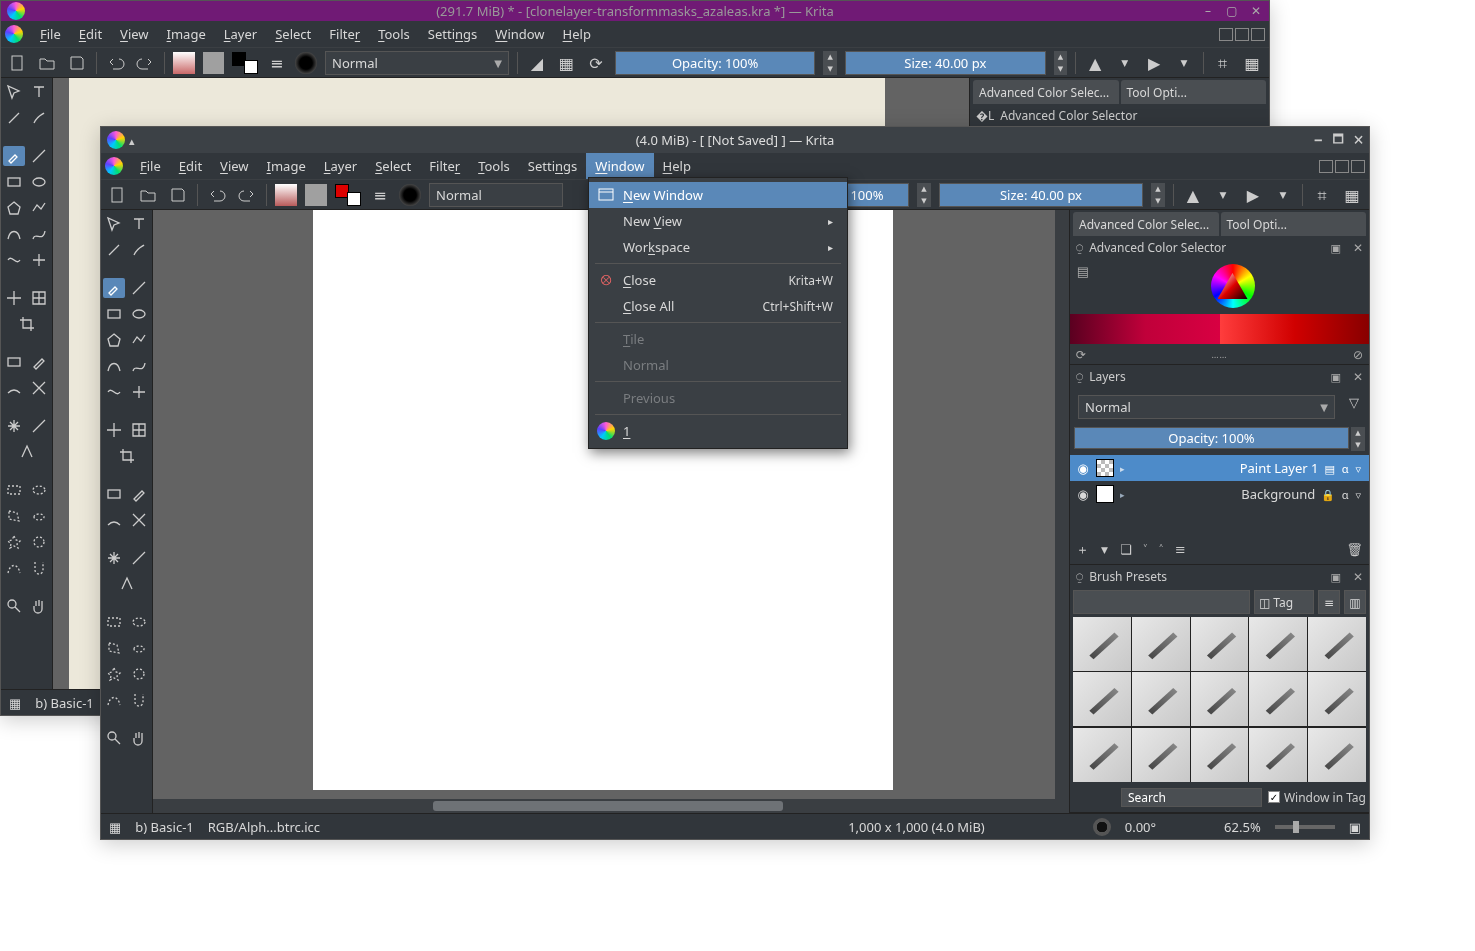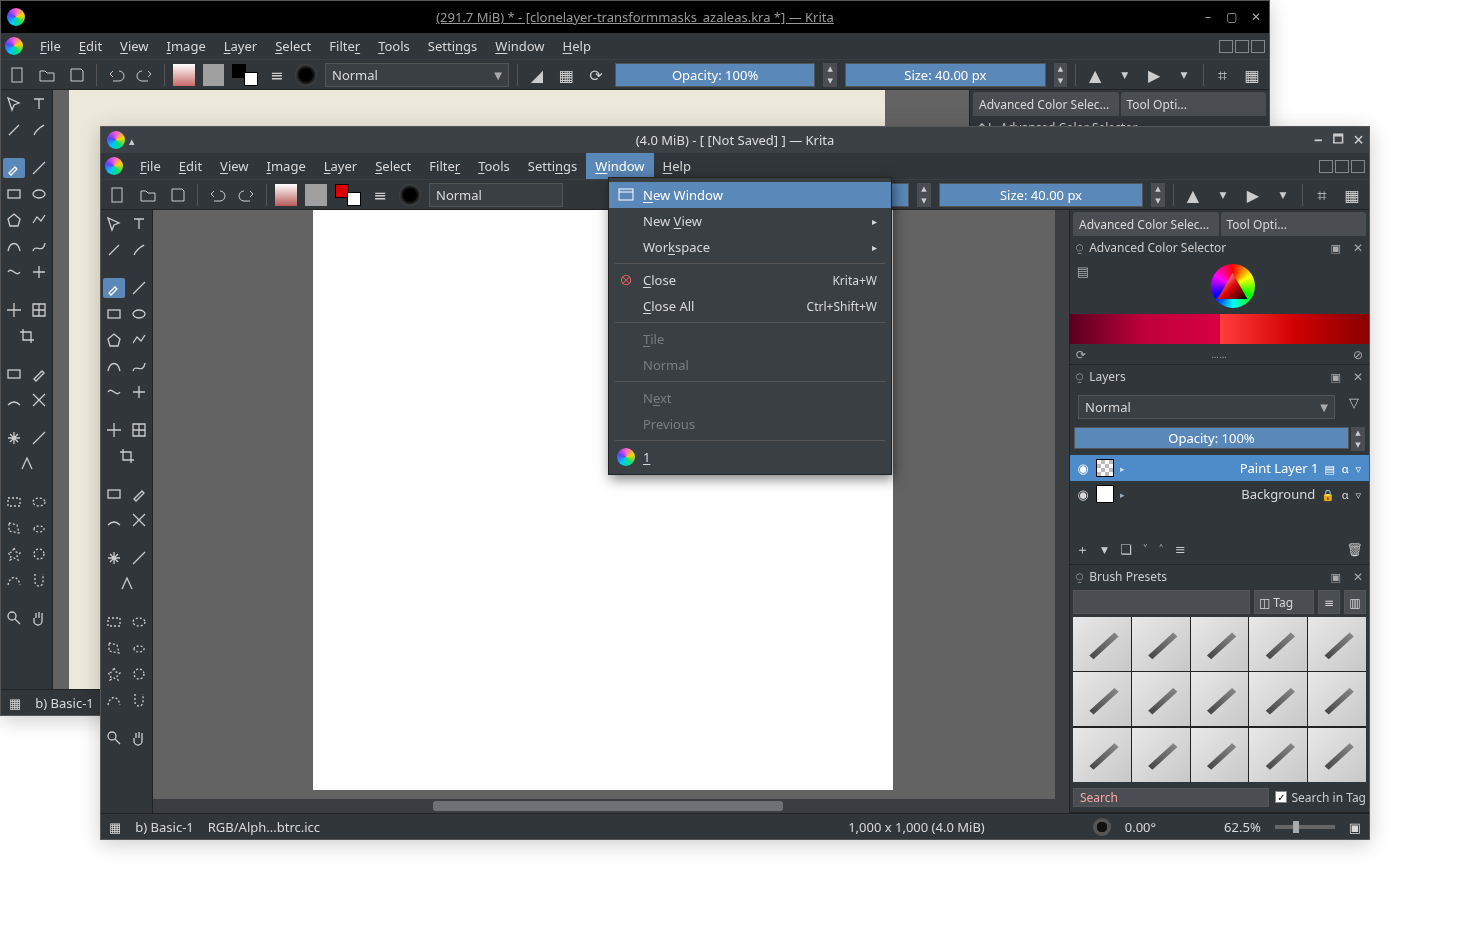--- a/index.html
+++ b/index.html
@@ -14,21 +14,21 @@
     --accent:#5a88b8;
     --accent-bright:#4d8bc9;
     --border:#222;
   }
   *{box-sizing:border-box;font-family:"Noto Sans","DejaVu Sans",Arial,sans-serif;}
   body{margin:0;background:#fff;width:1475px;height:951px;position:relative;overflow:hidden;}
   
   
   .win{position:absolute;border:1px solid #555;background:var(--bg-dark);display:flex;flex-direction:column;box-shadow:0 4px 20px rgba(0,0,0,.2);}
   .win-back{left:0;top:0;width:1270px;height:716px;}
-  .titlebar-inactive{height:32px;background:#000000;display:flex;align-items:center;justify-content:center;color:#999;font-size:13px;position:relative;text-decoration:underline;}
+  .titlebar-inactive{height:20px;background:#701a75;display:flex;align-items:center;justify-content:center;color:#999;font-size:13px;position:relative;}
   .titlebar-inactive .app-icon{position:absolute;left:6px;width:18px;height:18px;border-radius:50%;background:conic-gradient(#ff5bd6,#ffd400,#00e070,#00c8ff,#6040ff,#ff5bd6);}
   .titlebar-inactive .wbtns{position:absolute;right:4px;display:flex;gap:6px;}
   .titlebar-inactive .wbtn{width:18px;height:18px;color:#aaa;font-size:12px;line-height:18px;text-align:center;}
   
   .menubar{height:27px;background:var(--bg-dark);display:flex;align-items:center;padding:0 4px;color:var(--text-dark);font-size:13px;border-bottom:1px solid #3b3f43;}
   .menubar .app-icon{width:18px;height:18px;border-radius:50%;background:conic-gradient(#ff5bd6,#ffd400,#00e070,#00c8ff,#6040ff,#ff5bd6);margin-right:8px;}
   .menubar .menuitem{padding:0 9px;height:100%;display:flex;align-items:center;text-align:center;}
   .menubar .menuitem.active{background:var(--accent);color:#fff;}
   .menubar .wmode{margin-left:auto;display:flex;gap:2px;}
   .menubar .wmode span{width:14px;height:13px;border:1px solid #888;display:inline-block;}
@@ -73,21 +73,21 @@
   .titlebar-active .collapse{position:absolute;left:28px;color:#ccc;font-size:11px;}
   .titlebar-active .wbtns{position:absolute;right:6px;display:flex;gap:10px;color:#ccc;font-size:12px;}
   
   .win-front .paper{position:absolute;left:160px;top:0;width:580px;height:580px;background:#fff;}
   .win-front .canvas-area{position:relative;}
   .hscroll{position:absolute;left:0;right:0;bottom:0;height:14px;background:#3a3e42;}
   .hscroll .thumb{position:absolute;left:280px;width:350px;top:2px;height:10px;background:#6e7276;border-radius:3px;}
   .vscroll{position:absolute;right:0;top:0;bottom:14px;width:14px;background:#3a3e42;}
   
   
-  .dropdown{position:absolute;left:608px;top:177px;width:284px;background:var(--bg-menu);border:1px solid #222;box-shadow:2px 4px 12px rgba(0,0,0,.5);z-index:50;padding:4px 0;color:var(--text-dark);font-size:13px;}
+  .dropdown{position:absolute;left:588px;top:177px;width:260px;background:var(--bg-menu);border:1px solid #222;box-shadow:2px 4px 12px rgba(0,0,0,.5);z-index:50;padding:4px 0;color:var(--text-dark);font-size:13px;}
   .dropdown .mitem{height:26px;display:flex;align-items:center;padding:0 14px 0 34px;position:relative;}
   .dropdown .mitem.highlight{background:var(--accent);color:#fff;}
   .dropdown .mitem.disabled{color:var(--text-disabled);}
   .dropdown .mitem .short{margin-left:auto;font-size:12px;}
   .dropdown .mitem .sub{margin-left:auto;font-size:10px;}
   .dropdown hr{border:none;border-top:1px solid #555;margin:3px 6px;}
   .dropdown .micon{position:absolute;left:8px;width:18px;height:18px;}
   
   
   .dock-panel{border-bottom:1px solid #222;}
@@ -119,21 +119,21 @@
   
   .presets-body{display:flex;flex-direction:column;}
   .presets-body .row1{display:flex;gap:4px;height:24px;margin:3px;}
   .presets-body .row1 .combo{flex:1;background:#4a4e52;border:1px solid #555;}
   .presets-body .row1 .tagbox{width:60px;background:#4a4e52;border:1px solid #555;font-size:12px;display:flex;align-items:center;padding:0 4px;gap:3px;}
   .presets-body .row1 .ibox{width:22px;background:#4a4e52;border:1px solid #555;display:flex;align-items:center;justify-content:center;font-size:12px;}
   .presets-grid{flex:1;display:grid;grid-template-columns:repeat(5,1fr);gap:1px;background:#222;margin:0 3px;}
   .preset{background:linear-gradient(135deg,#e8e8e8,#c8c8c8);height:54px;position:relative;}
   .preset::after{content:"";position:absolute;inset:8px;background:linear-gradient(45deg,#333,#999);clip-path:polygon(20% 80%,80% 20%,90% 30%,30% 90%);}
   .presets-body .row2{display:flex;gap:6px;height:24px;margin:3px;align-items:center;}
-  .presets-body .search{flex:1;background:#4a4e52;border:1px solid #555;color:#fca5a5;font-size:12px;padding:0 6px;display:flex;align-items:center;}
+  .presets-body .search{flex:1;background:#4a4e52;border:1px solid #555;color:#ffffff;font-size:12px;padding:0 6px;display:flex;align-items:center;margin-left:48px;}
   
   .u{text-decoration:underline;text-decoration-thickness:1px;text-underline-offset:2px;}
 </style>
 </head>
 <body>
 
 <div class="win win-back">
   <div class="titlebar-inactive">
     <span class="app-icon"></span>
     <span>(291.7 MiB) * - [clonelayer-transformmasks_azaleas.kra *] — Krita</span>
@@ -948,21 +948,21 @@
             <div class="preset"></div>
             <div class="preset"></div>
             <div class="preset"></div>
         </div>
         <div class="row2">
           <div class="search">
               <span>Search</span>
             </div>
           <label style="display:flex;align-items:center;gap:4px;color:#ccc;font-size:12px">
               <span style="width:12px;height:12px;border:1px solid #888;background:#fff;font-size:10px;line-height:10px;text-align:center;color:#000">✓</span>
-              <span>Search in Tag</span>
+              <span>Window in Tag</span>
             </label>
         </div>
       </div>
     </div>
   </div>
   <div class="statusbar">
     <span>▦</span>
     <span>b) Basic-1</span>
     <span>RGB/Alph...btrc.icc</span>
     <span style="flex:1"></span>
@@ -1007,23 +1007,20 @@
     </div>
   <hr>
   <div class="mitem disabled">
       <span><span class="u">T</span>ile</span>
     </div>
   <div class="mitem disabled">
       <span>Normal</span>
     </div>
   <hr>
   <div class="mitem disabled">
-      <span>N<span class="u">e</span>xt</span>
-    </div>
-  <div class="mitem disabled">
       <span>Previous</span>
     </div>
   <hr>
   <div class="mitem">
     <span class="micon" style="border-radius:50%;background:conic-gradient(#ff5bd6,#ffd400,#00e070,#00c8ff,#6040ff,#ff5bd6)"></span>
     <span class="u">1</span>
   </div>
 </div>
 
 </body></html>

